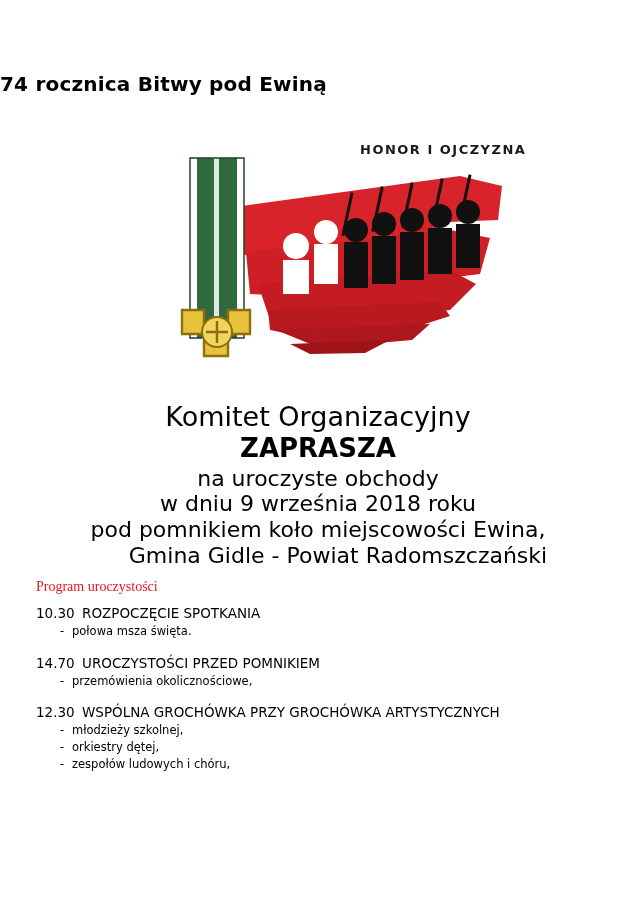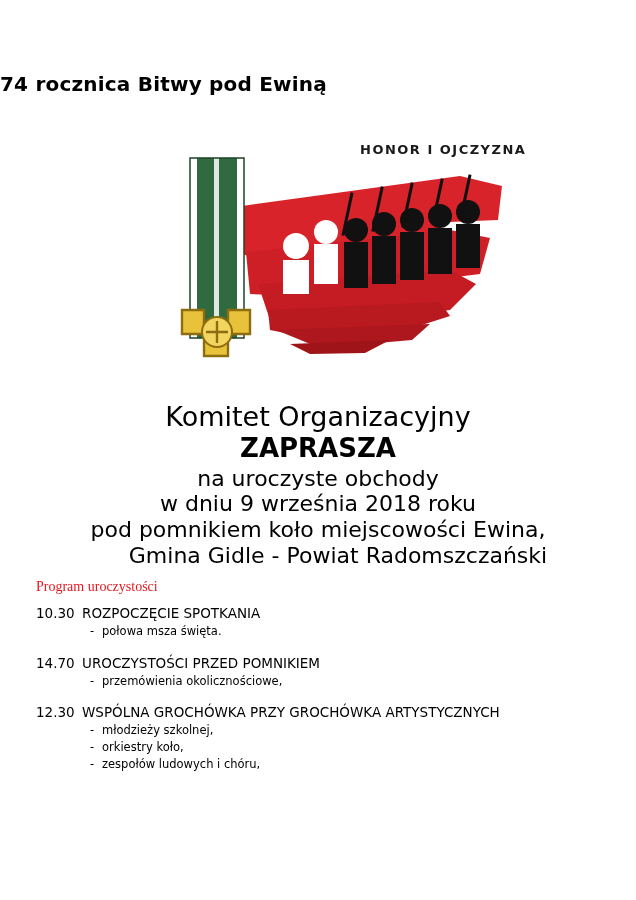--- a/index.html
+++ b/index.html
@@ -98,21 +98,21 @@
   }
   .item-main {
     font-size: 13.5px;
     white-space: pre;
   }
   .item-time {
     display: inline-block;
     width: 46px;
   }
   .bullets {
-    margin: 2px 0 0 54px;
+    margin: 2px 0 0 24px;
   }
   .bullet {
     font-size: 11.5px;
     line-height: 1.5;
     white-space: nowrap;
   }
   .bullet .dash {
     display: inline-block;
     width: 12px;
   }
@@ -211,21 +211,21 @@
       <div class="item-main"><span class="item-time">14.70</span><span>UROCZYSTOŚCI PRZED POMNIKIEM</span></div>
       <div class="bullets">
         <div class="bullet"><span class="dash">-</span><span>przemówienia okolicznościowe,</span></div>
       </div>
     </div>
 
     <div class="item">
       <div class="item-main"><span class="item-time">12.30</span><span>WSPÓLNA GROCHÓWKA PRZY GROCHÓWKA ARTYSTYCZNYCH</span></div>
       <div class="bullets">
         <div class="bullet"><span class="dash">-</span><span>młodzieży szkolnej,</span></div>
-        <div class="bullet"><span class="dash">-</span><span>orkiestry koło,</span></div>
+        <div class="bullet"><span class="dash">-</span><span>orkiestry dętej,</span></div>
         <div class="bullet"><span class="dash">-</span><span>zespołów ludowych i chóru,</span></div>
       </div>
     </div>
 
   </div>
 
 
 </div>
 
 </body></html>

